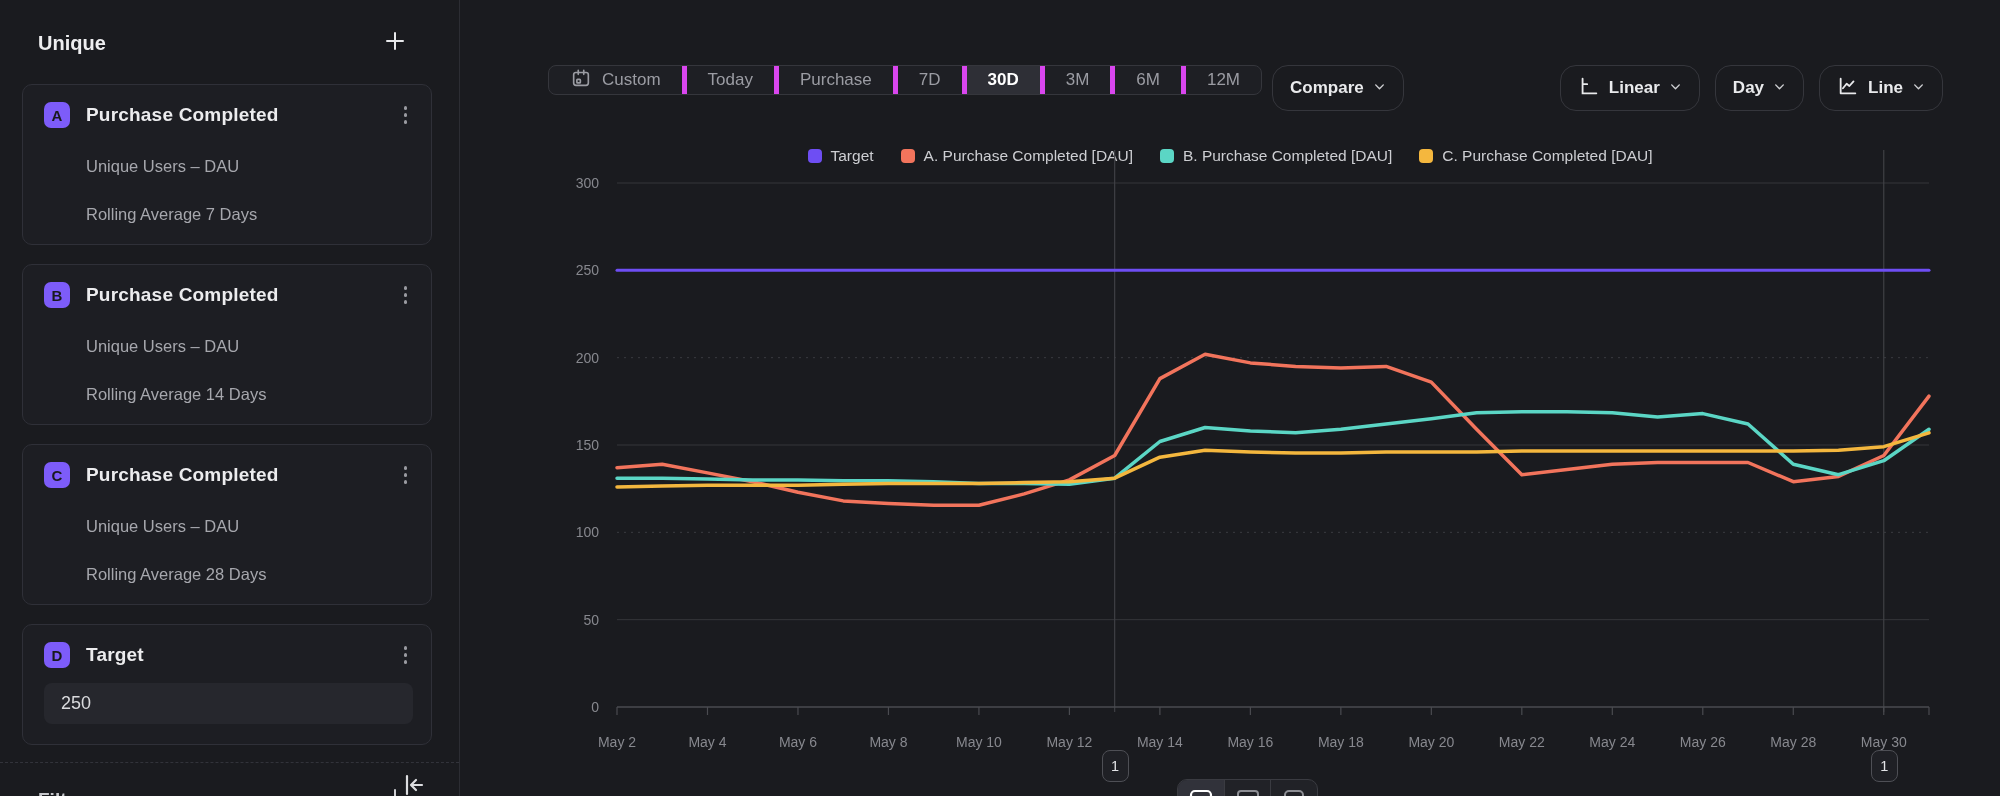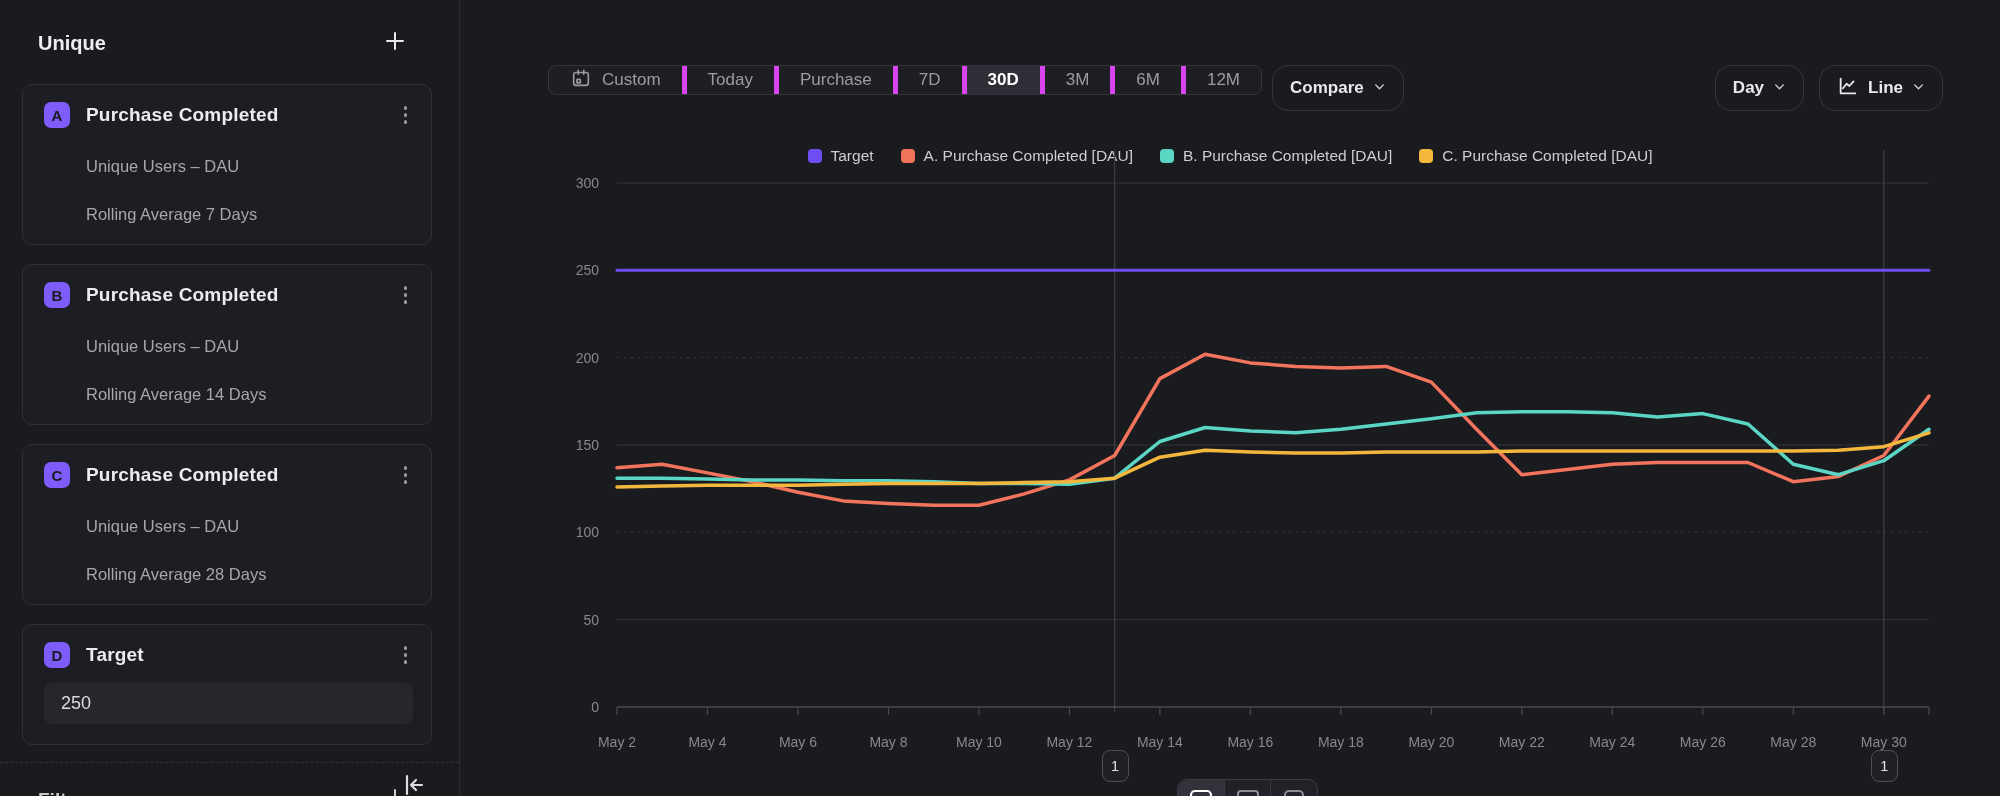--- a/index.html
+++ b/index.html
@@ -187,20 +187,33 @@
       <span class="tb-btn">
         <span>Compare</span>
         <span>
           <svg width="13" height="13" viewBox="0 0 24 24" fill="none" stroke="#cfd0d3" stroke-width="2.6" stroke-linecap="round" stroke-linejoin="round">
               <path d="M5 9l7 7 7-7"></path>
             </svg>
         </span>
       </span>
     </div>
     <div class="tb-right">
+      <span class="tb-btn">
+        <span>
+          <svg width="22" height="22" viewBox="0 0 24 24" fill="none" stroke="#e9eaec" stroke-width="2" stroke-linecap="round">
+              <path d="M5 4v16h15M5 10h5"></path>
+            </svg>
+        </span>
+        <span>Linear</span>
+        <span>
+          <svg width="13" height="13" viewBox="0 0 24 24" fill="none" stroke="#cfd0d3" stroke-width="2.6" stroke-linecap="round" stroke-linejoin="round">
+              <path d="M5 9l7 7 7-7"></path>
+            </svg>
+        </span>
+      </span>
       <span class="tb-btn">
         <span>Day</span>
         <span>
           <svg width="13" height="13" viewBox="0 0 24 24" fill="none" stroke="#cfd0d3" stroke-width="2.6" stroke-linecap="round" stroke-linejoin="round">
               <path d="M5 9l7 7 7-7"></path>
             </svg>
         </span>
       </span>
       <span class="tb-btn">
         <span>

